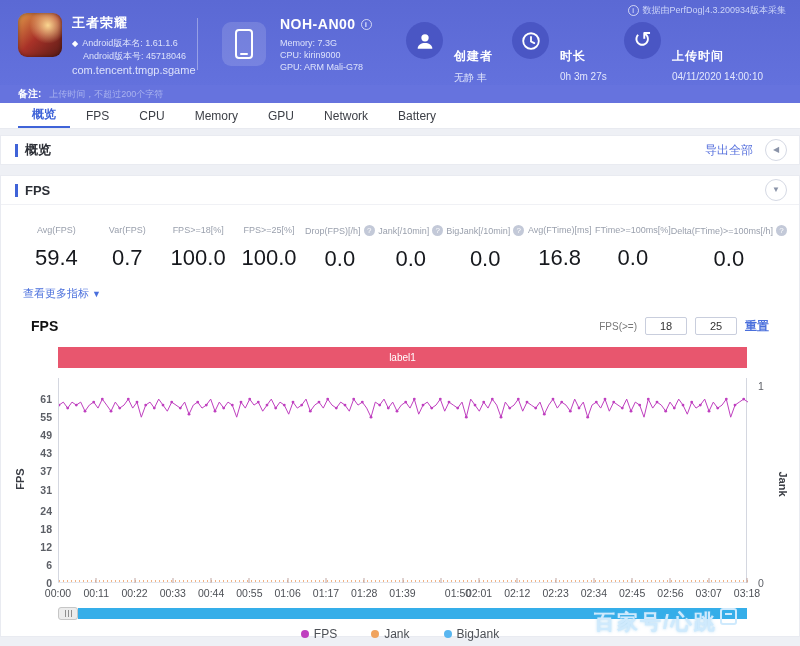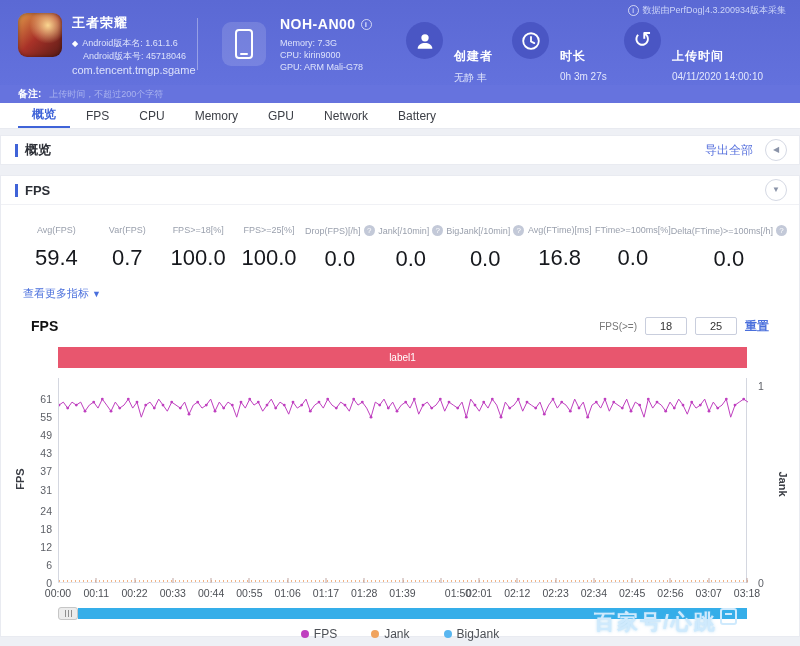--- a/index.html
+++ b/index.html
@@ -99,21 +99,21 @@
 
   
   .chart-wrap { position:relative; margin:10px 12px 0 14px; height:224px; }
   .axis-name-left { position:absolute; left:-6px; top:95px; transform:rotate(-90deg);
                     font-size:11px; color:#3a3d44; font-weight:700; }
   .axis-name-right { position:absolute; right:-8px; top:100px; transform:rotate(90deg);
                      font-size:11px; color:#3a3d44; font-weight:700; }
   .plot { position:absolute; left:43px; top:0; width:689px; height:205px;
           border-left:1px solid #d4d7e0; border-right:1px solid #d4d7e0; border-bottom:1px solid #e4e7ee; }
   .y-ticks { position:absolute; left:0; top:0; width:40px; height:205px; }
-  .ytick { position:absolute; right:3px; transform:translateY(-50%); font-size:10.5px; color:#5c5f66; }
+  .ytick { position:absolute; right:3px; transform:translateY(-50%); font-size:10.5px; color:#5c5f66;font-weight:bold; }
   .r-ticks { position:absolute; left:740px; top:0; width:30px; height:205px; }
   .rtick { position:absolute; left:3px; transform:translateY(-50%); font-size:10.5px; color:#5c5f66; }
   .x-ticks { position:absolute; left:43px; top:205px; width:689px; height:19px; }
   .xtick { position:absolute; top:4px; transform:translateX(-50%); font-size:10.5px; color:#4d5056; white-space:nowrap; }
   .xtickmark { position:absolute; top:-5px; width:1px; height:5px; background:#c2a8a4; transform:translateX(-50%); }
 
   
   .scrollbar { margin:5px 0 0 57px; width:689px; height:13px; display:flex; align-items:center; cursor:pointer; }
   .scroll-handle { width:20px; height:13px; background:#ececec; border:1px solid #c6c6c6; border-radius:3px;
                    display:flex; align-items:center; justify-content:center; gap:2px; cursor:grab; }

